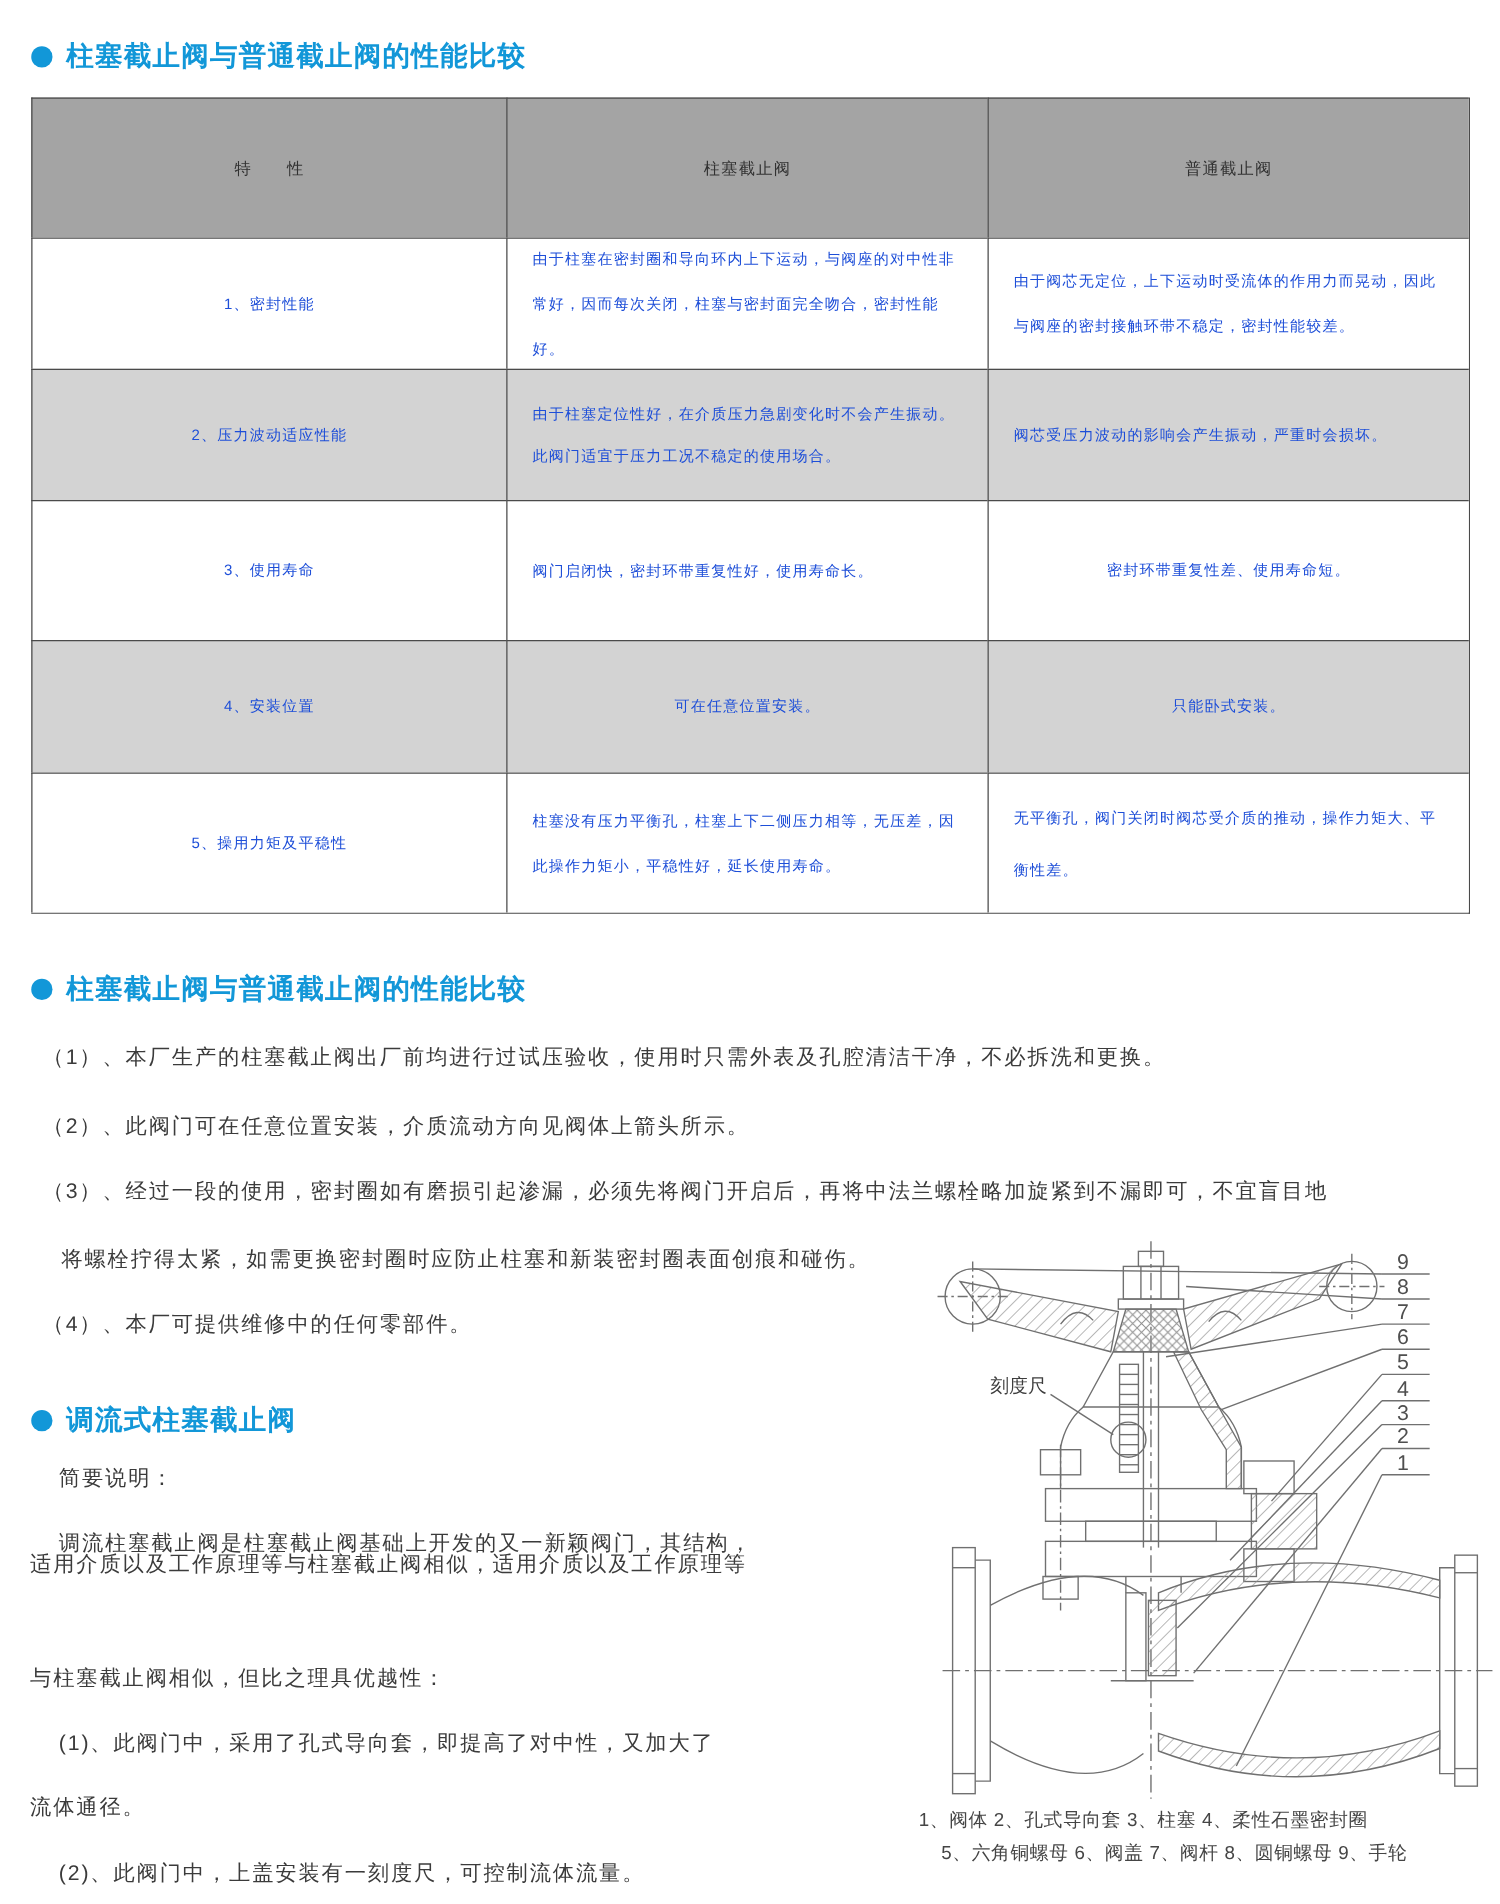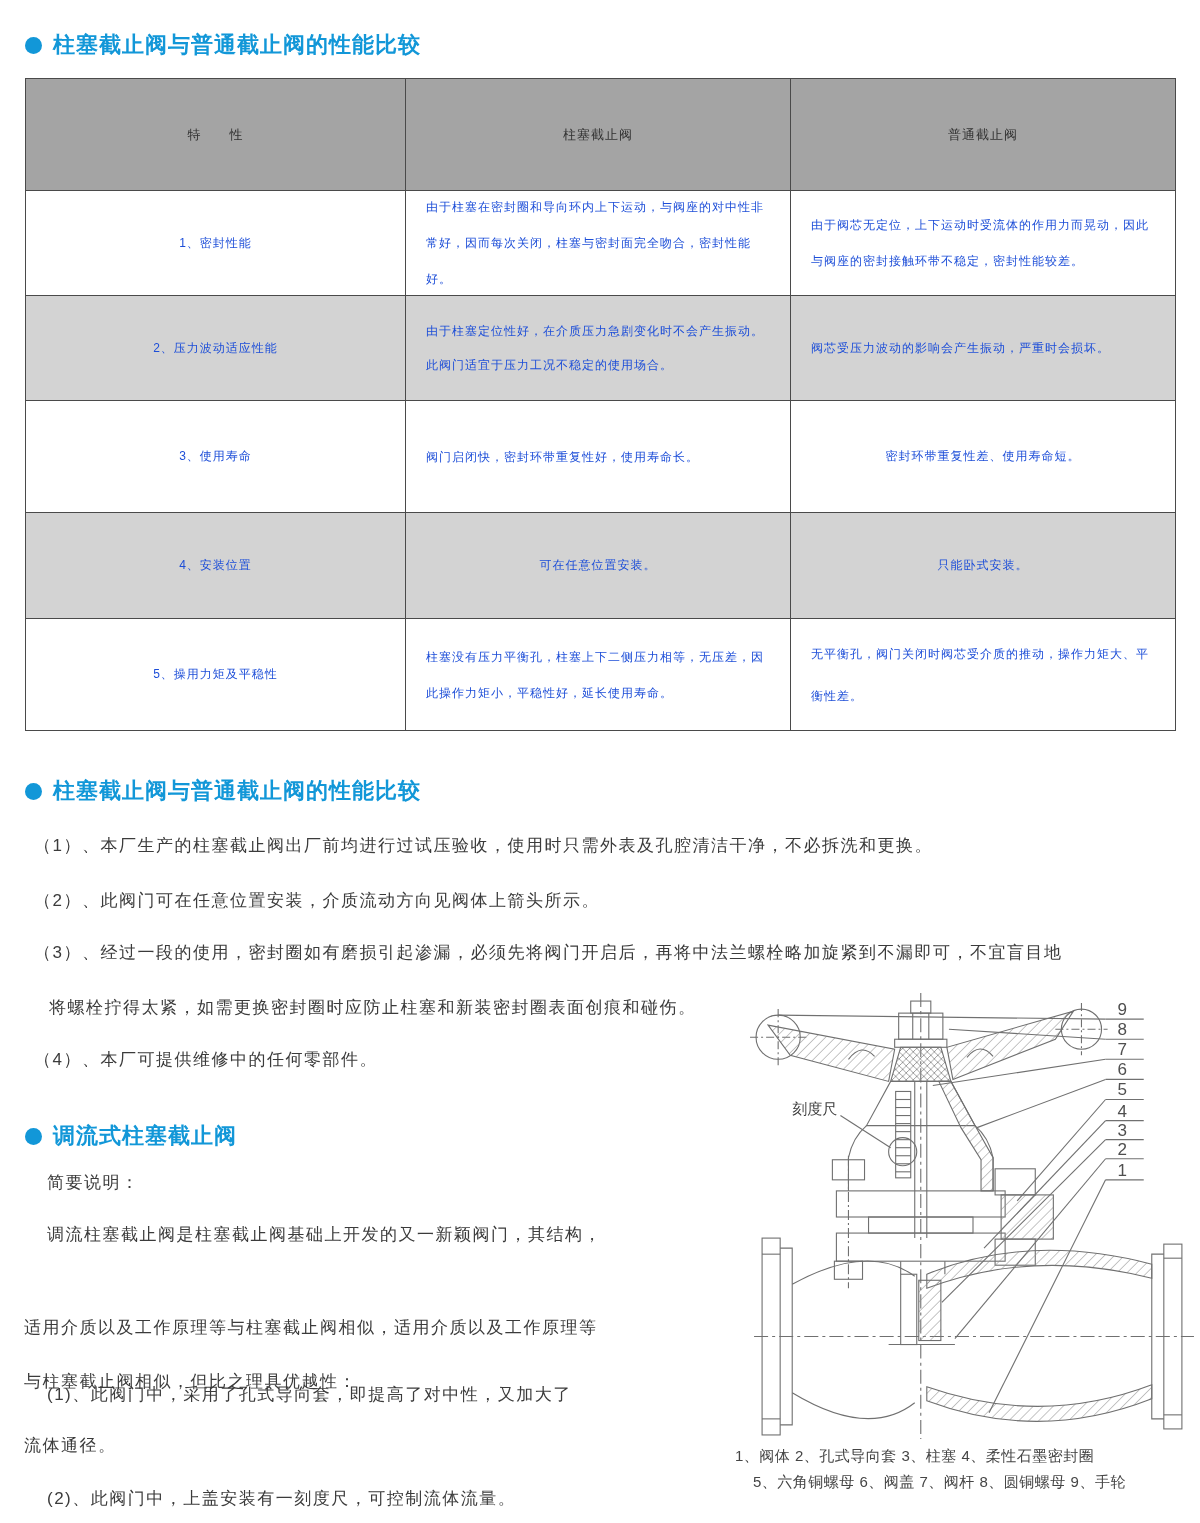--- a/index.html
+++ b/index.html
@@ -73,22 +73,22 @@
   <div class="pline" style="left:34px;top:941px;">（3）、经过一段的使用，密封圈如有磨损引起渗漏，必须先将阀门开启后，再将中法兰螺栓略加旋紧到不漏即可，不宜盲目地</div>
   <div class="pline" style="left:23px;top:996px;margin-left:26px;">将螺栓拧得太紧，如需更换密封圈时应防止柱塞和新装密封圈表面创痕和碰伤。</div>
   <div class="pline" style="left:34px;top:1048px;">（4）、本厂可提供维修中的任何零部件。</div>
 
   <div class="heading" style="left:25px;top:1121px;">
     <span class="bullet"></span>
     <span>调流式柱塞截止阀</span>
   </div>
   <div class="pline" style="left:47px;top:1171px;">简要说明：</div>
   <div class="pline" style="left:47px;top:1223px;text-align:right;">调流柱塞截止阀是柱塞截止阀基础上开发的又一新颖阀门，其结构，</div>
-  <div class="pline" style="left:24px;top:1316px;">适用介质以及工作原理等与柱塞截止阀相似，适用介质以及工作原理等</div>
-  <div class="pline" style="left:24px;top:1370px;">与柱塞截止阀相似，但比之理具优越性：</div>
+  <div class="pline" style="left:24px;top:1240px;">适用介质以及工作原理等与柱塞截止阀相似，适用介质以及工作原理等</div>
+  <div class="pline" style="left:24px;top:1331px;">与柱塞截止阀相似，但比之理具优越性：</div>
   <div class="pline" style="left:47px;top:1383px;">(1)、此阀门中，采用了孔式导向套，即提高了对中性，又加大了</div>
   <div class="pline" style="left:24px;top:1434px;">流体通径。</div>
   <div class="pline" style="left:47px;top:1487px;">(2)、此阀门中，上盖安装有一刻度尺，可控制流体流量。</div>
 
   <svg viewBox="0 0 450 460" style="position:absolute;left:748px;top:985px;width:452px;height:462px;">
     <defs>
       <pattern id="hatch" width="7" height="7" patternUnits="userSpaceOnUse" patternTransform="rotate(45)">
         <line x1="0" y1="0" x2="0" y2="7" stroke="#8d8d8d" stroke-width="1"></line>
       </pattern>
       <pattern id="xhatch" width="7" height="7" patternUnits="userSpaceOnUse">

